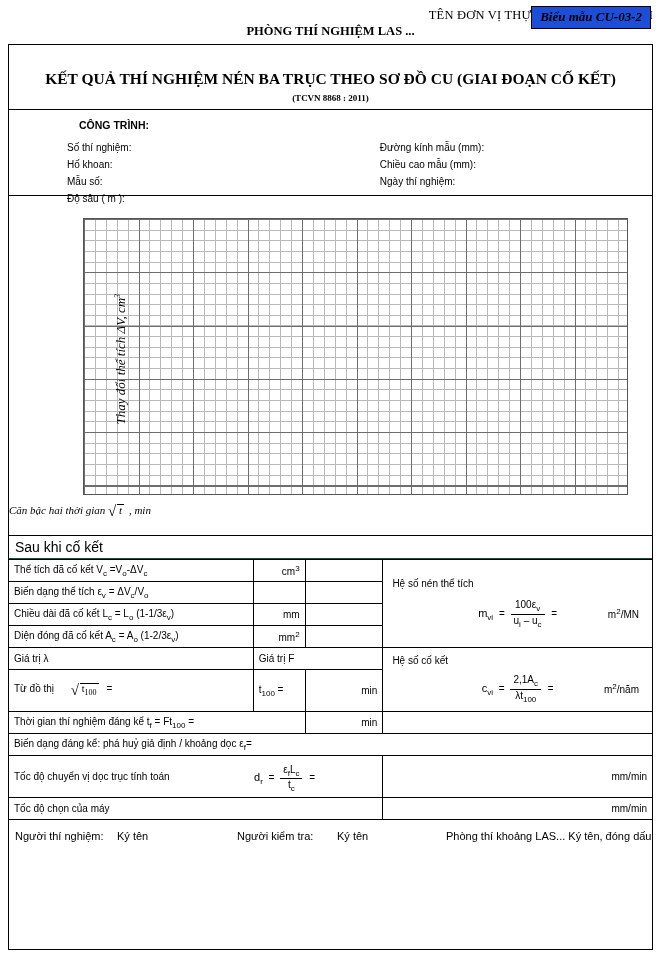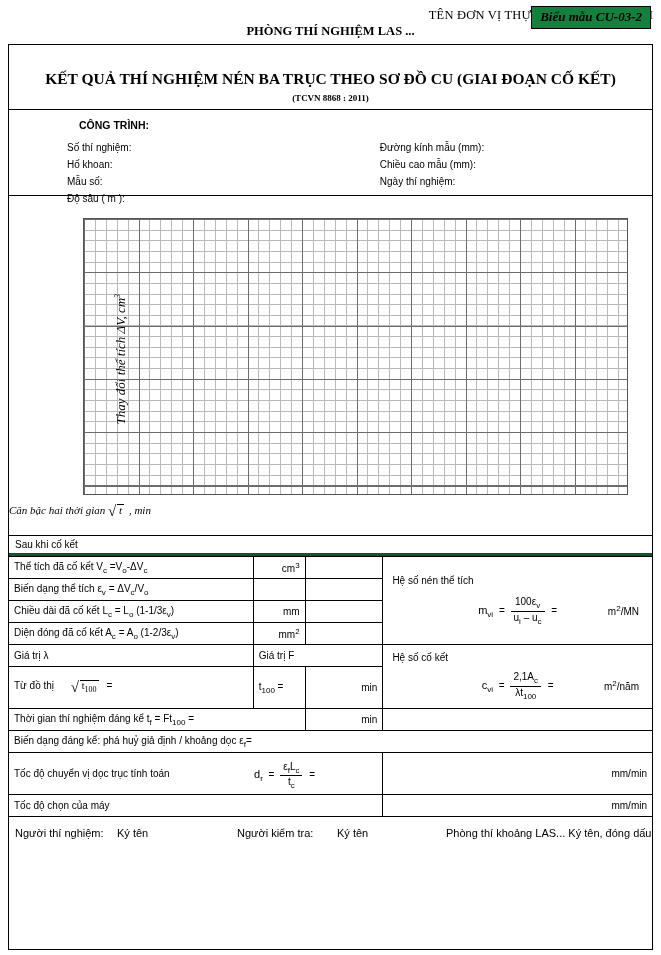--- a/index.html
+++ b/index.html
@@ -20,21 +20,21 @@
   }
   .form-badge {
     position: absolute;
     right: 10px; top: 6px;
     border: 1px solid #000;
     padding: 2px 8px 3px 8px;
     font-family: "Liberation Serif", serif;
     font-style: italic;
     font-weight: bold;
     font-size: 13px;
-    background: #15803d;
+    background: #1d4ed8;
     z-index: 5;
   }
   .hdr {
     text-align: center;
     font-family: "Liberation Serif", serif;
   }
   .hdr .l1 { font-size: 12.5px; letter-spacing: .2px; text-align: right; }
   .hdr .l2 { font-size: 12.5px; font-weight: bold; margin-top: 1px; }
 
   .outer {
@@ -145,23 +145,23 @@
   }
   .radical .bar {
     display: inline-block;
     border-top: 1px solid #000;
     padding: 0 2px;
     line-height: 1.05;
   }
 
   
   .sau-khi {
-    font-size: 10px;
+    font-size: 14px;
     padding: 3px 0 3px 6px;
-    border-bottom: 3px solid #14532d;
+    border-bottom: 1px solid #14532d;
   }
   table.res {
     width: 100%;
     border-collapse: collapse;
     font-size: 10px;
   }
   table.res td {
     border: 1px solid #000;
     padding: 2px 5px;
     vertical-align: middle;

